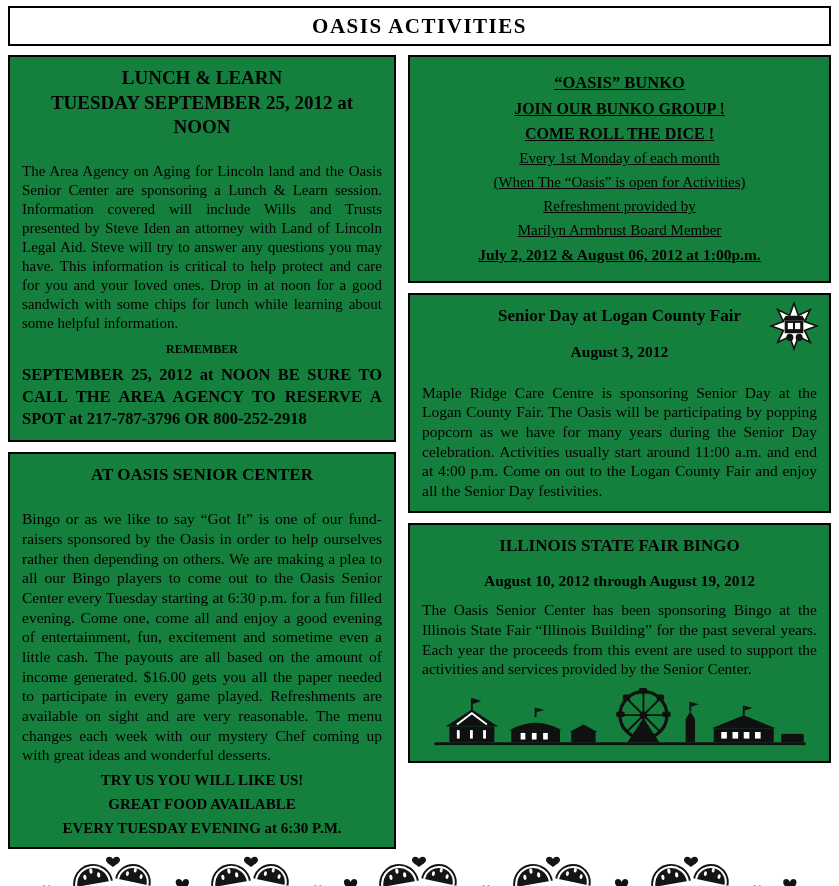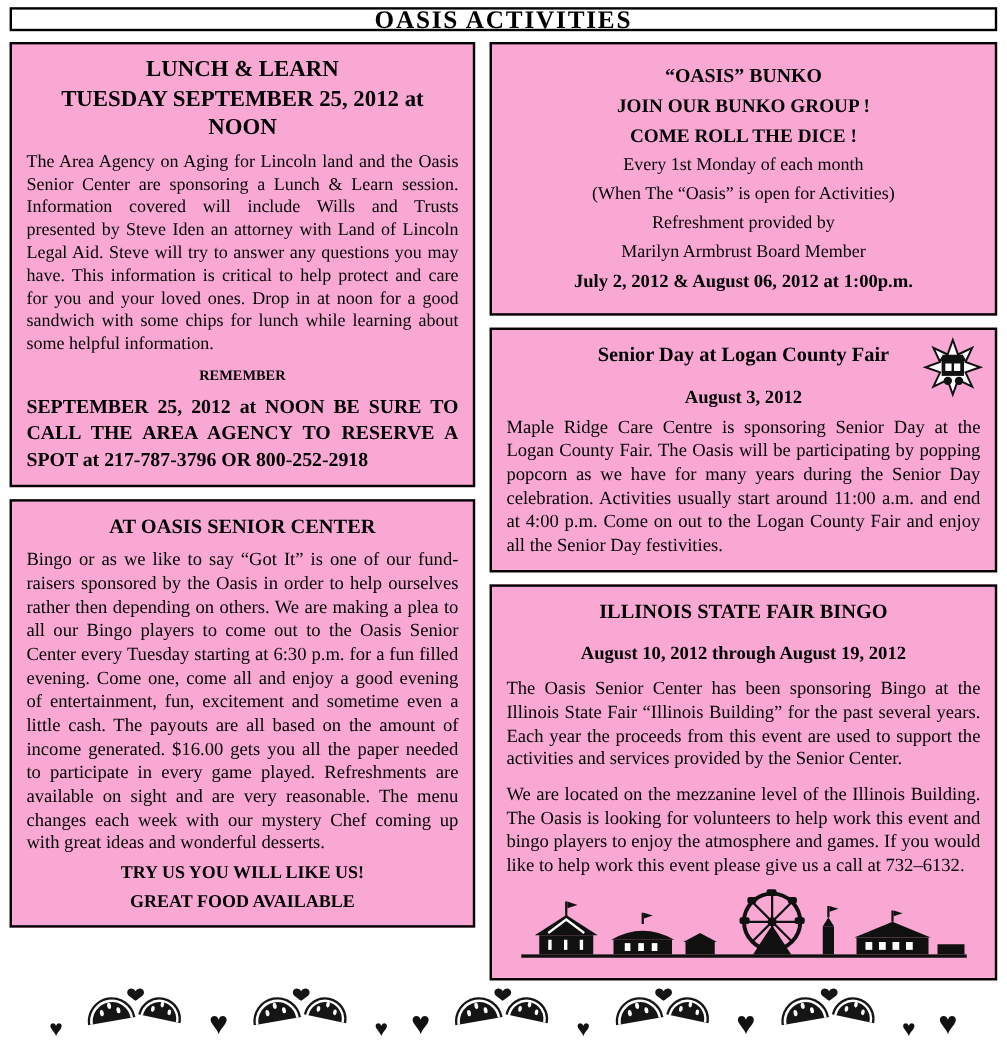--- a/index.html
+++ b/index.html
@@ -4,48 +4,48 @@
 <style>
   * { margin:0; padding:0; box-sizing:border-box; }
   html,body { background:#fff; }
   body {
     width:839px; height:886px; overflow:hidden;
     font-family:"Liberation Serif", serif; color:#000;
   }
   .page { padding:6px 8px 0 8px; }
 
   .header-box {
-    border:2px solid #000; height:20px;
+    border:2px solid #000; height:40px;
     display:flex; align-items:center; justify-content:center;
     margin-bottom:9px; background:#fff;
   }
   .header-title { font-size:21px; letter-spacing:1.5px; font-weight:600; }
 
   .columns { display:flex; gap:12px; align-items:flex-start; }
   .col { display:flex; flex-direction:column; gap:10px; }
   .col-left  { width:388px; }
   .col-right { flex:1; }
 
-  .card { border:2px solid #000; background:#f9a8d4; padding:9px 12px 10px 12px; position:relative; }
+  .card { border:2px solid #000; background:#15803d; padding:9px 12px 10px 12px; position:relative; }
 
   .h-big   { font-size:19px; font-weight:bold; text-align:center; line-height:1.3; }
   .h-med   { font-size:17px; font-weight:bold; text-align:center; line-height:1.45; }
   .h-date  { font-size:15.5px; font-weight:bold; text-align:center; margin-top:14px; }
 
   .body-text {
-    font-size:15px; text-align:justify; line-height:1.27; margin-top:6px;
+    font-size:15px; text-align:justify; line-height:1.27; margin-top:22px;
   }
   .body-15_5 { font-size:15.5px; }
 
   .remember { font-size:12px; font-weight:bold; text-align:center; margin:9px 0 7px 0; }
   .callout  { font-size:16.5px; font-weight:bold; text-align:justify; line-height:1.32; }
 
   .bingo-footer p { font-size:15px; font-weight:bold; text-align:center; margin-top:7px; }
 
-  .bunko-card p { margin:7px 0; text-align:center; }
+  .bunko-card p { margin:7px 0; text-align:center;text-decoration:underline; }
   .bunko-title  { font-size:16.5px; font-weight:bold; }
   .bunko-bold   { font-size:16px;   font-weight:bold; }
   .bunko-reg    { font-size:15px; }
   .bunko-sched  { font-size:15.5px; font-weight:bold; }
 
   .senior-card { min-height:192px; }
   .popcorn-wrap { position:absolute; top:5px; right:6px; width:58px; height:52px; }
 
   .fair-card .body-text { margin-top:10px; }
   .skyline-wrap { text-align:center; margin-top:8px; }
@@ -79,20 +79,21 @@
         <p class="remember">REMEMBER</p>
         <p class="callout">SEPTEMBER 25, 2012 at NOON BE SURE TO CALL THE AREA AGENCY TO RESERVE A SPOT at 217-787-3796 OR 800-252-2918</p>
       </section>
 
       <section class="card">
         <h2 class="h-med">AT OASIS SENIOR CENTER</h2>
         <p class="body-text body-15_5">Bingo or as we like to say “Got It” is one of our fund-raisers sponsored by the Oasis in order to help ourselves rather then depending on others. We are making a plea to all our Bingo players to come out to the Oasis Senior Center every Tuesday starting at 6:30 p.m. for a fun filled evening. Come one, come all and enjoy a good evening of entertainment, fun, excitement and sometime even a little cash. The payouts are all based on the amount of income generated. $16.00 gets you all the paper needed to participate in every game played. Refreshments are available on sight and are very reasonable. The menu changes each week with our mystery Chef coming up with great ideas and wonderful desserts.</p>
         <div class="bingo-footer">
           <p>TRY US YOU WILL LIKE US!</p>
           <p>GREAT FOOD AVAILABLE</p>
+          <p>EVERY TUESDAY EVENING at 6:30 P.M.</p>
         </div>
       </section>
 
     </div>
 
     <div class="col col-right">
 
       <section class="card bunko-card">
         <p class="bunko-title">“OASIS” BUNKO</p>
         <p class="bunko-bold">JOIN OUR BUNKO GROUP !</p>
@@ -120,21 +121,20 @@
         </div>
         <h2 class="h-med">Senior Day at Logan County Fair</h2>
         <p class="h-date">August 3, 2012</p>
         <p class="body-text body-15_5">Maple Ridge Care Centre is sponsoring Senior Day at the Logan County Fair. The Oasis will be participating by popping popcorn as we have for many years during the Senior Day celebration. Activities usually start around 11:00 a.m. and end at 4:00 p.m. Come on out to the Logan County Fair and enjoy all the Senior Day festivities.</p>
       </section>
 
       <section class="card fair-card">
         <h2 class="h-med">ILLINOIS STATE FAIR BINGO</h2>
         <p class="h-date">August 10, 2012 through August 19, 2012</p>
         <p class="body-text body-15_5">The Oasis Senior Center has been sponsoring Bingo at the Illinois State Fair “Illinois Building” for the past several years. Each year the proceeds from this event are used to support the activities and services provided by the Senior Center.</p>
-        <p class="body-text body-15_5">We are located on the mezzanine level of the Illinois Building. The Oasis is looking for volunteers to help work this event and bingo players to enjoy the atmosphere and games. If you would like to help work this event please give us a call at 732–6132.</p>
         <div class="skyline-wrap">
           <svg width="380" height="60" viewBox="0 0 400 64" aria-hidden="true">
             <g fill="#101010">
               <rect x="2" y="59" width="396" height="3"></rect>
               <path d="M18 59 V42 H66 V59 Z"></path>
               <path d="M14 42 L42 24 L70 42 Z"></path>
               <rect x="41" y="12" width="2" height="14"></rect>
               <path d="M43 12 l9 3 -9 3 Z"></path>
               <path d="M26 40 L42 28 L58 40" fill="none" stroke="#fff" stroke-width="2"></path>
               <rect x="26" y="46" width="3" height="9" fill="#fff"></rect>

